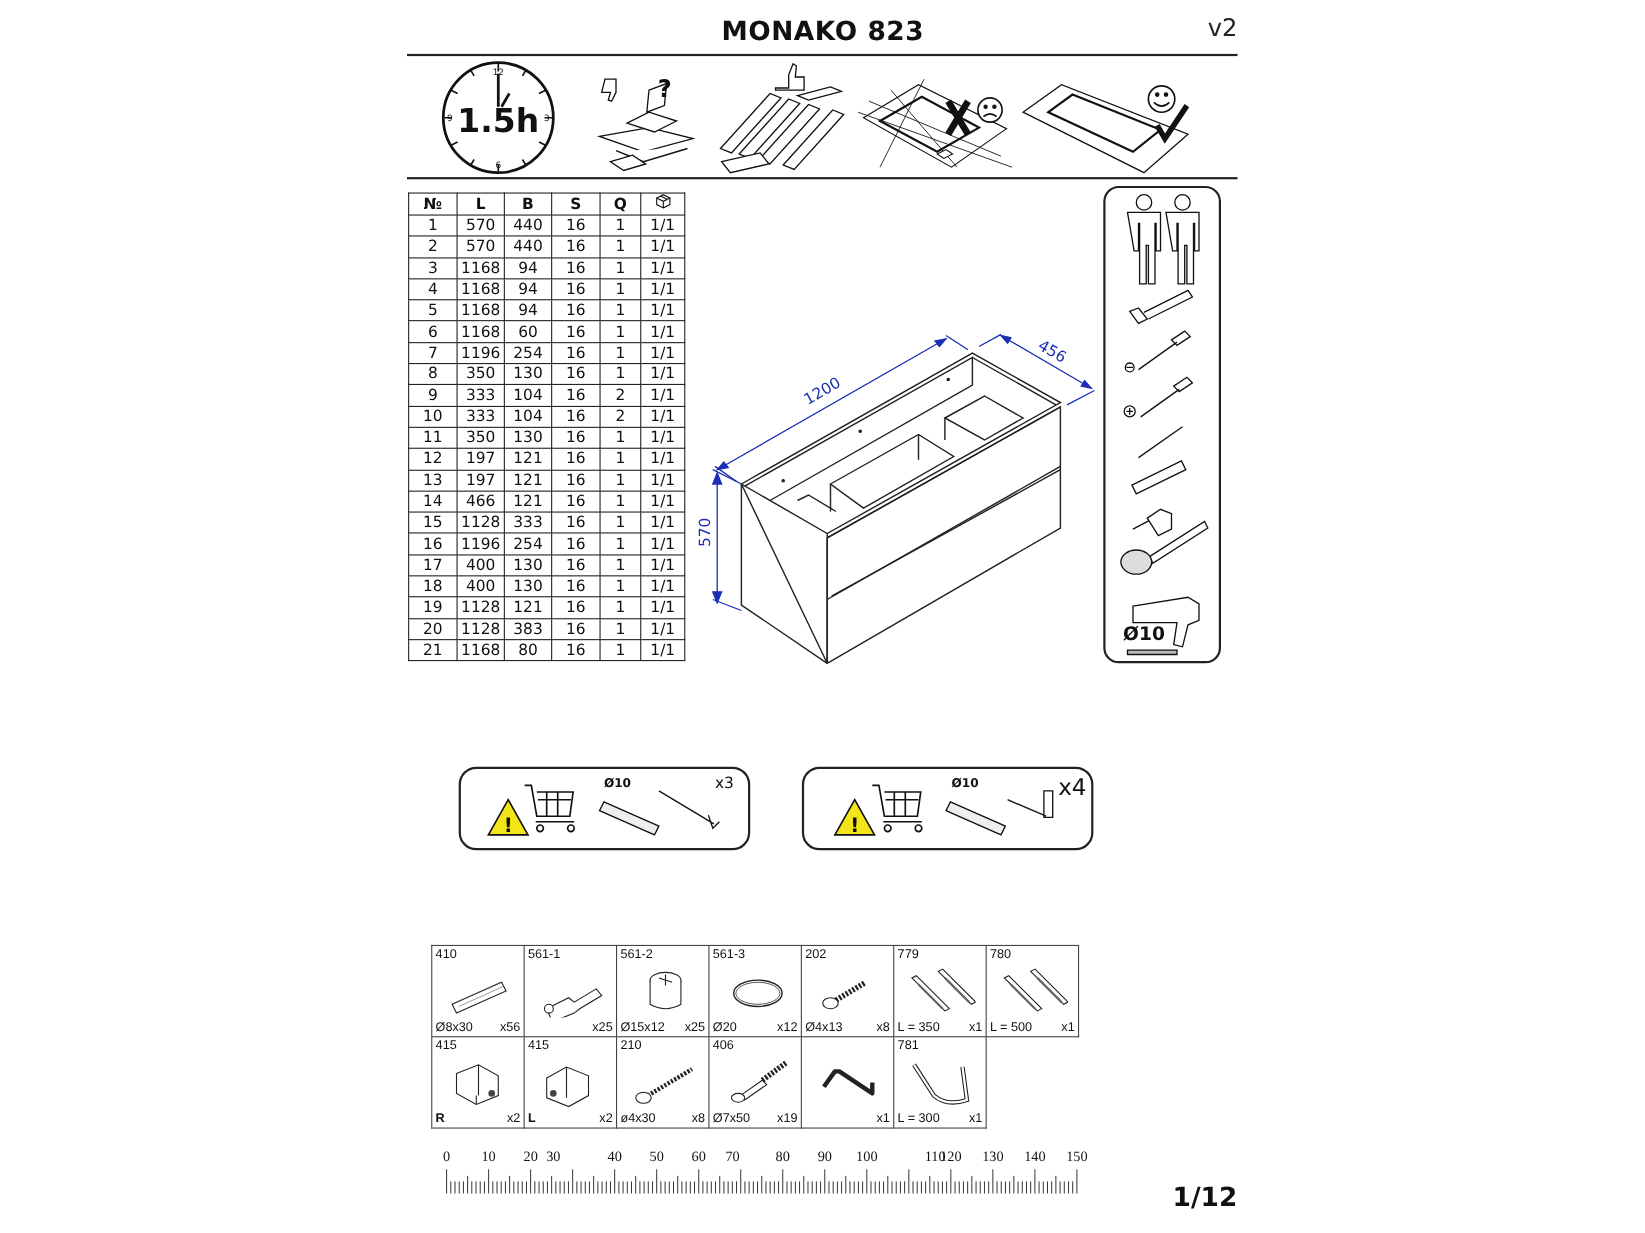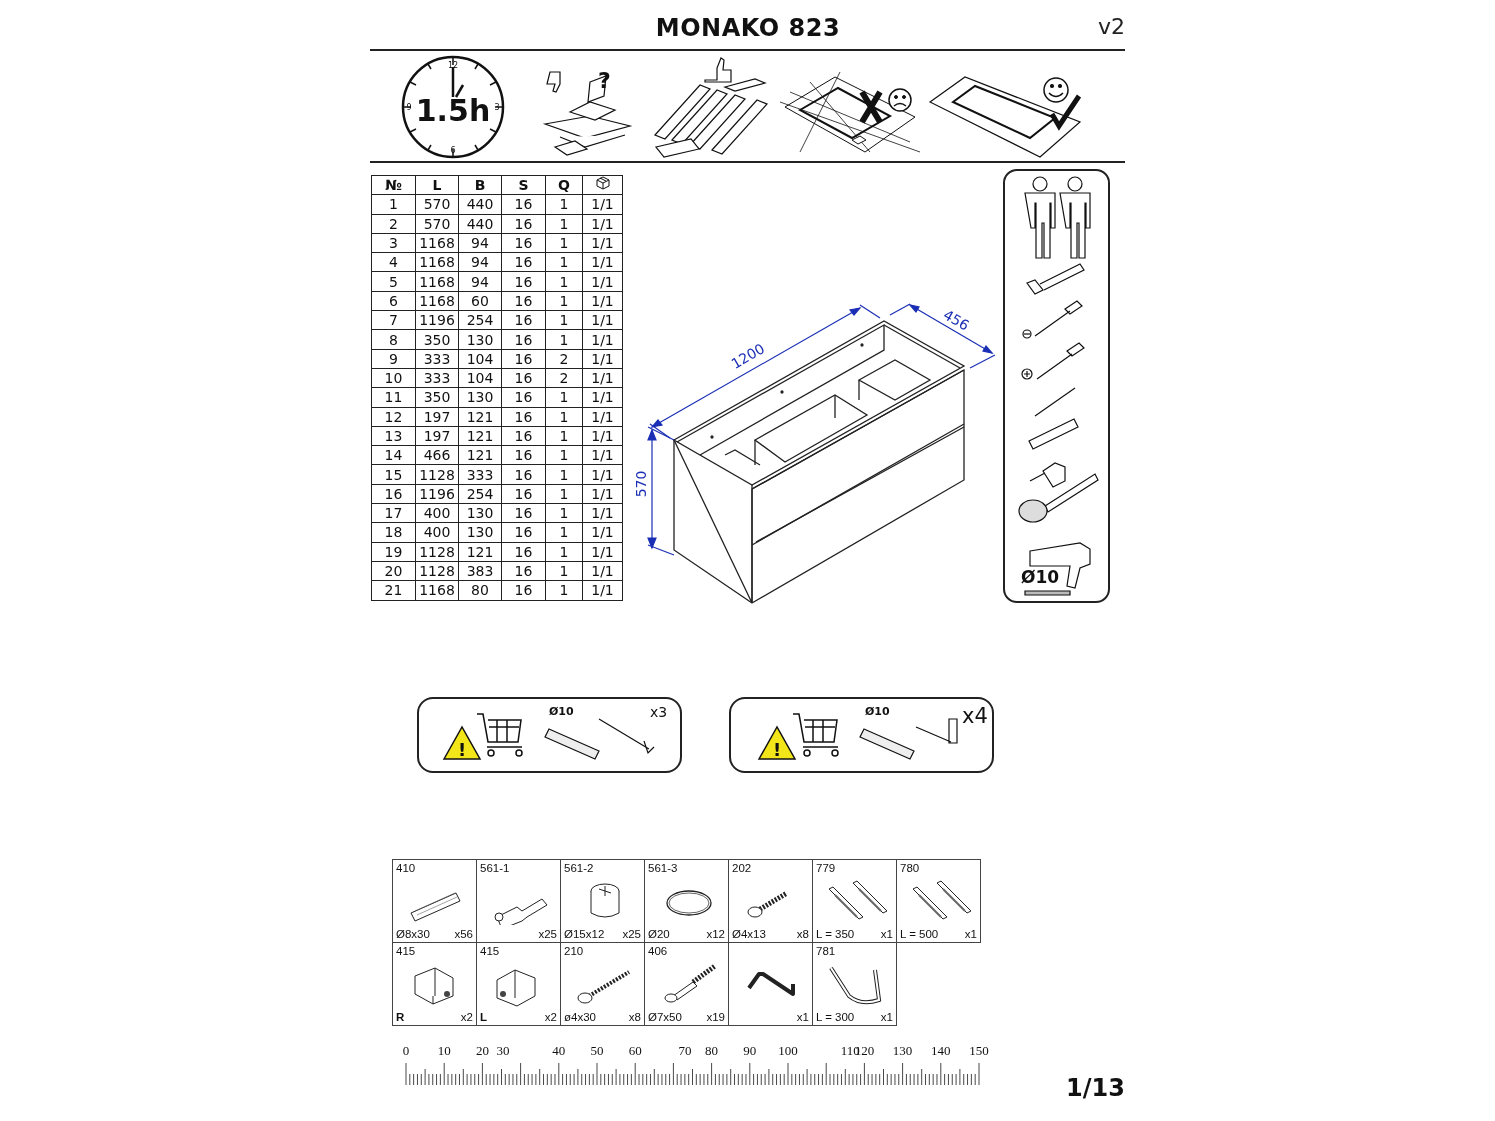--- a/index.html
+++ b/index.html
@@ -554,21 +554,21 @@
 
 <div class="abs ruler">
   <div id="ruler-labels">
       <div class="ruler-label" style="left: 2px;">0</div>
       <div class="ruler-label" style="left: 40.2px;">10</div>
       <div class="ruler-label" style="left: 78.4px;">20</div>
       <div class="ruler-label" style="left: 99px;">30</div>
       <div class="ruler-label" style="left: 154.8px;">40</div>
       <div class="ruler-label" style="left: 193px;">50</div>
       <div class="ruler-label" style="left: 231.2px;">60</div>
-      <div class="ruler-label" style="left: 281px; text-align: right;">70</div>
+      <div class="ruler-label" style="left: 262px; text-align: right;">70</div>
       <div class="ruler-label" style="left: 307.6px;">80</div>
       <div class="ruler-label" style="left: 345.8px;">90</div>
       <div class="ruler-label" style="left: 384px;">100</div>
       <div class="ruler-label" style="left: 422.2px; margin-left: 24px;">110</div>
       <div class="ruler-label" style="left: 460.4px;">120</div>
       <div class="ruler-label" style="left: 498.6px;">130</div>
       <div class="ruler-label" style="left: 536.8px;">140</div>
       <div class="ruler-label" style="left: 575px;">150</div>
     </div>
   <svg id="ruler-svg" class="abs" style="left:0;top:18px;" width="580" height="28">
@@ -719,13 +719,13 @@
       <line x1="552.08" y1="13" x2="552.08" y2="24" stroke="#333" stroke-width="0.9"></line>
       <line x1="555.90" y1="8" x2="555.90" y2="24" stroke="#333" stroke-width="0.9"></line>
       <line x1="559.72" y1="13" x2="559.72" y2="24" stroke="#333" stroke-width="0.9"></line>
       <line x1="563.54" y1="13" x2="563.54" y2="24" stroke="#333" stroke-width="0.9"></line>
       <line x1="567.36" y1="13" x2="567.36" y2="24" stroke="#333" stroke-width="0.9"></line>
       <line x1="571.18" y1="13" x2="571.18" y2="24" stroke="#333" stroke-width="0.9"></line>
       <line x1="575.00" y1="2" x2="575.00" y2="24" stroke="#333" stroke-width="0.9"></line>
     </svg>
 </div>
 
-<div class="abs pageno">1/13</div>
+<div class="abs pageno">1/12</div>
 
 </body></html>

